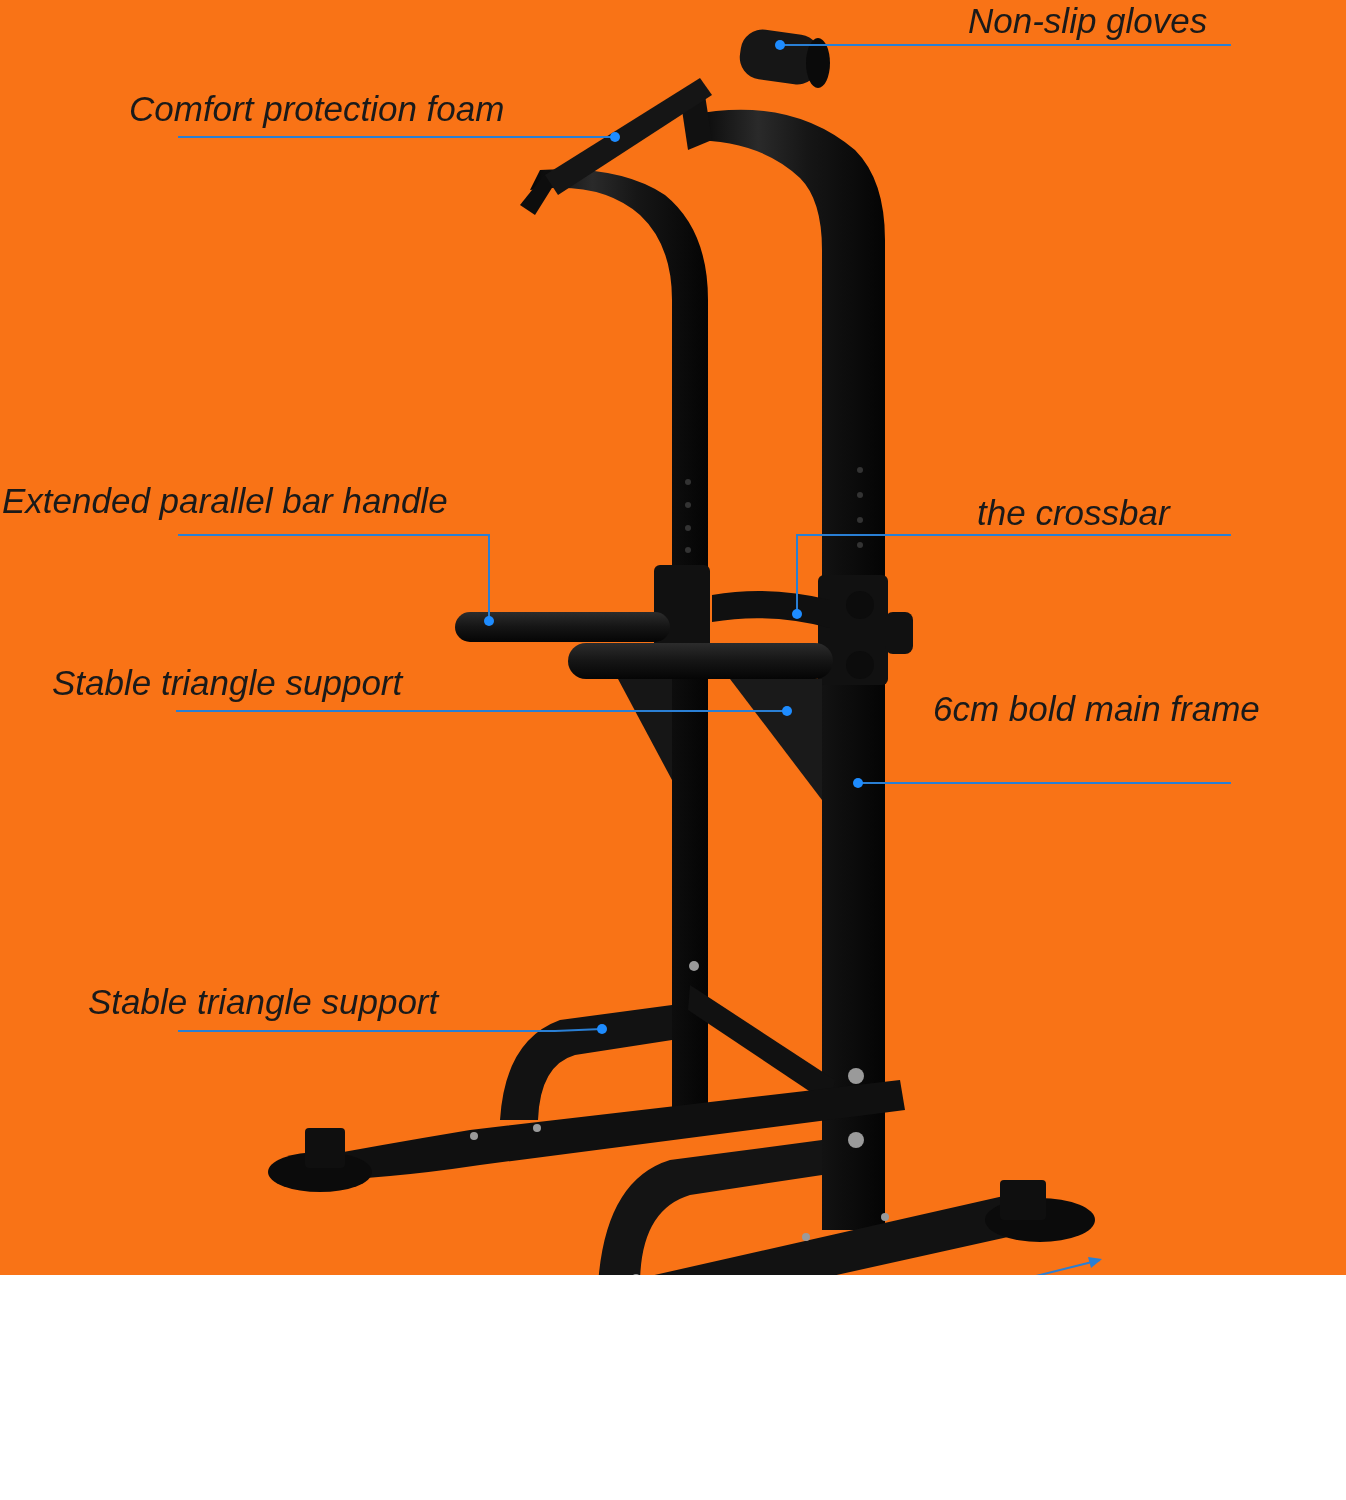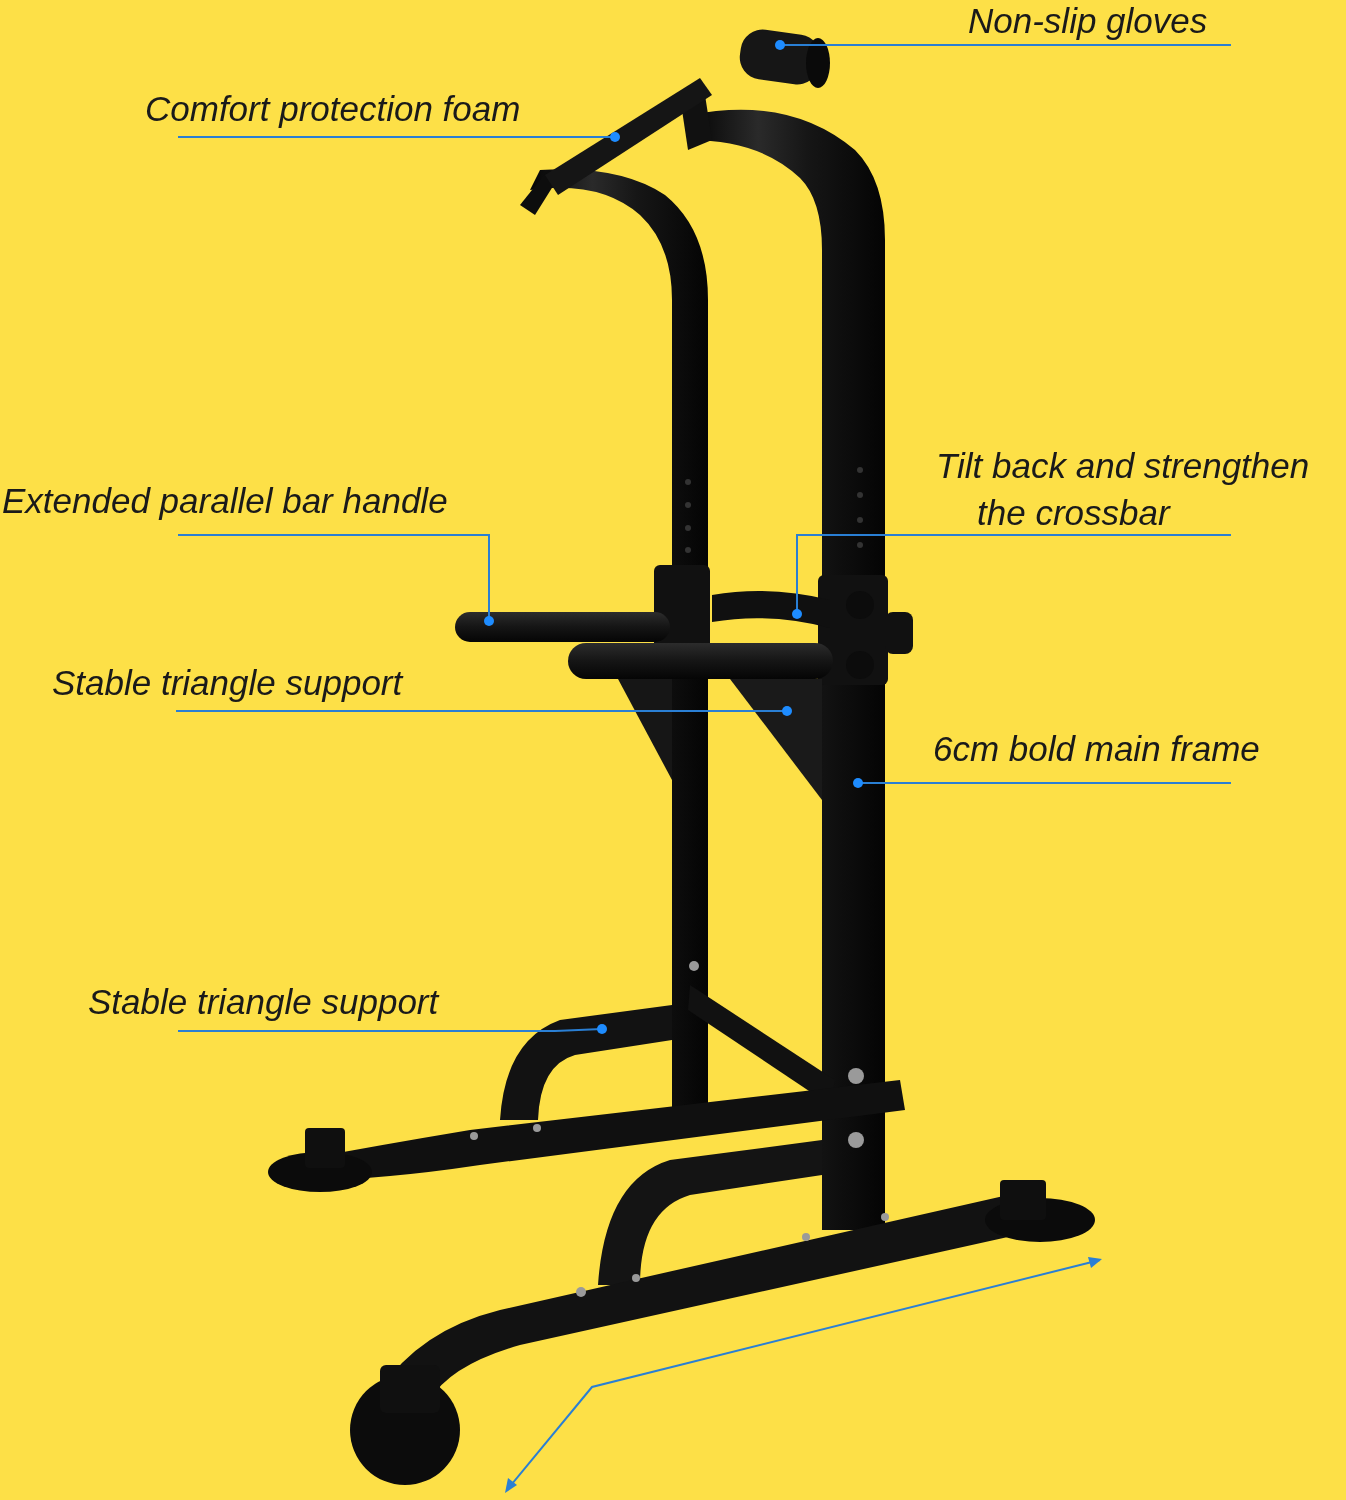--- a/index.html
+++ b/index.html
@@ -1,16 +1,16 @@
 <!DOCTYPE html>
 <html><head>
 <meta charset="utf-8">
 <style>
   html, body { margin: 0; padding: 0; background: #ffffff; }
-  .canvas { position: relative; width: 1346px; height: 1500px; background: #fde047; overflow: hidden; }
+  .canvas { position: relative; width: 1346px; height: 1275px; background: #f97316; overflow: hidden; }
   .product { position: absolute; left: 0; top: 0; width: 1346px; height: 1500px; }
   .label {
     position: absolute;
     font-family: "Liberation Sans", sans-serif;
     font-style: italic;
     font-size: 35px;
     color: #1a1a1a;
     line-height: 1.2;
     white-space: nowrap;
   }
@@ -121,20 +121,19 @@
       <circle cx="858" cy="783" r="5"></circle>
       <circle cx="602" cy="1029" r="5"></circle>
     </g>
     <g fill="#2a7fd4">
       <polygon points="1102,1259 1088,1257 1091,1268"></polygon>
       <polygon points="505,1493 508,1478 517,1485"></polygon>
     </g>
   </svg>
 
   <div class="label" style="left:968px; top:0px;">Non-slip gloves</div>
-  <div class="label" style="left:145px; top:88px;">Comfort protection foam</div>
+  <div class="label" style="left:129px; top:88px;">Comfort protection foam</div>
   <div class="label" style="left:2px; top:480px;text-align:center;">Extended parallel bar handle</div>
-  <div class="label" style="left:936px; top:445px;">Tilt back and strengthen</div>
   <div class="label" style="left:977px; top:492px;">the crossbar</div>
   <div class="label" style="left:52px; top:662px;">Stable triangle support</div>
-  <div class="label" style="left:933px; top:728px;">6cm bold main frame</div>
+  <div class="label" style="left:933px; top:688px;">6cm bold main frame</div>
   <div class="label" style="left:88px; top:981px;">Stable triangle support</div>
 </div>
 
 </body></html>

